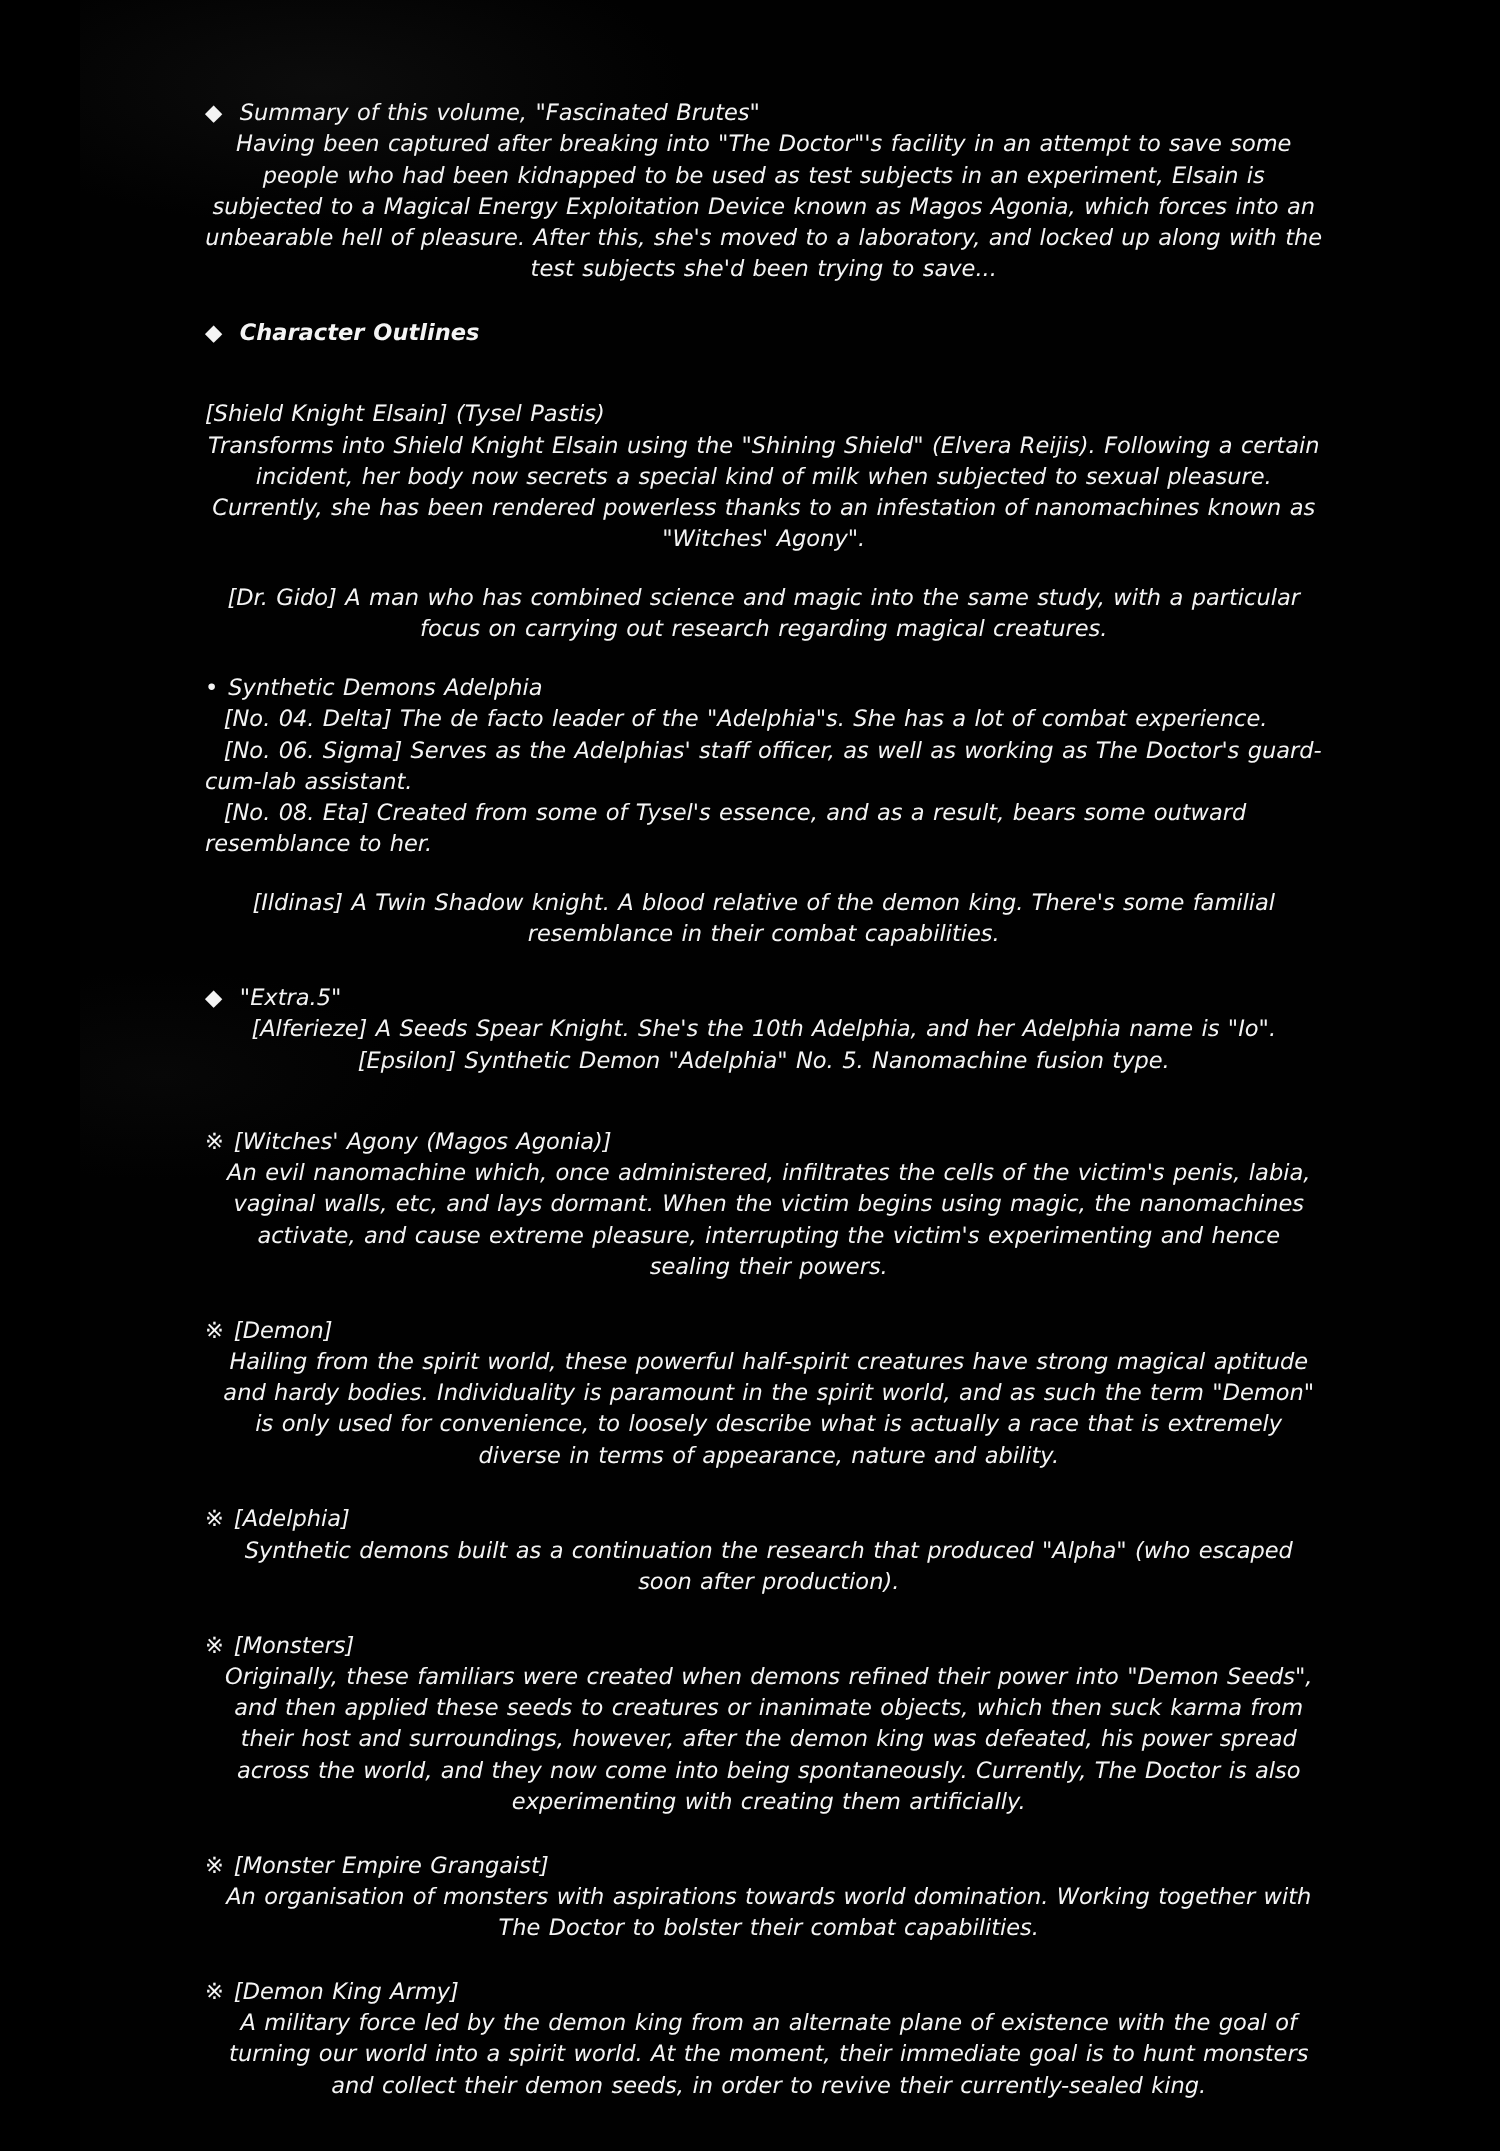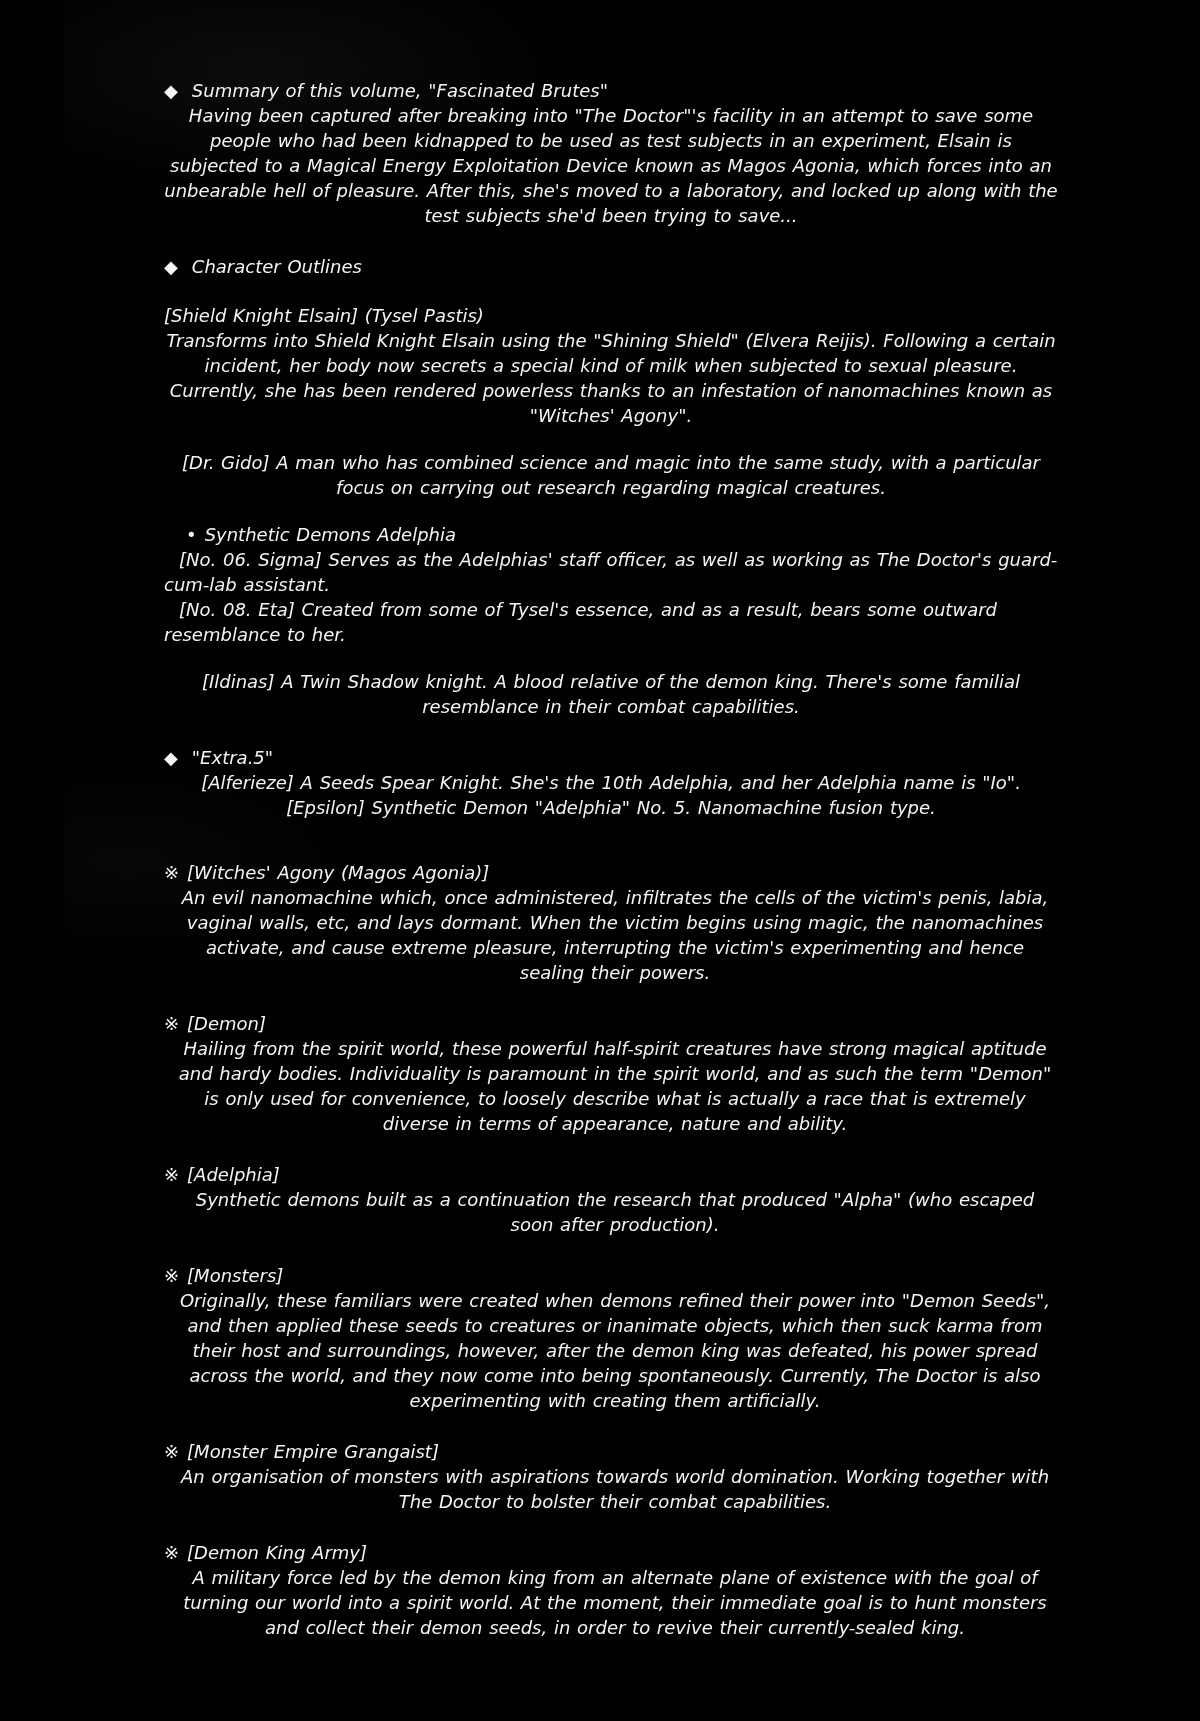--- a/index.html
+++ b/index.html
@@ -20,41 +20,40 @@
     color: #f4f4f4;
     font-family: "DejaVu Sans", sans-serif;
     font-style: italic;
     font-size: 18px;
     line-height: 25px;
     padding: 78px 78px 0 100px;
     overflow: hidden;
   }
   .block { margin: 0 0 26px 0; }
   .block.tight { margin-bottom: 22px; }
-  .block.heading-only { margin-bottom: 24px; }
+  .block.heading-only { margin-bottom: 40px; font-weight: bold; }
   .block.pre-glossary-gap { margin-top: 40px; }
   .h { white-space: normal; }
   .marker {
     display: inline-block;
     font-style: normal;
     margin-right: 14px;
   }
   .marker.ref {
     margin-right: 8px;
   }
   .body {
     margin: 0;
     padding: 0;
     text-align: center;
   }
   .gloss-def {
     padding-left: 8px;
   }
   .subgroup-title {
-    margin-left: 22px;
   }
   .subgroup-item {
     margin: 0;
     text-indent: 15px;
   }
   p, .h, .subgroup-title { word-spacing: 1px; }
 </style>
 </head>
 <body>
 
@@ -79,20 +78,21 @@
   </section>
 
   <section class="block tight">
     <p class="body">[Dr. Gido] A man who has combined science and magic into the same study, with a particular focus on carrying out research regarding magical creatures.</p>
   </section>
 
   <section class="block tight">
     <div class="subgroup-title">
       <span class="marker ref">•</span><span>Synthetic Demons Adelphia</span>
     </div>
+    <p class="subgroup-item">[No. 04. Delta] The de facto leader of the "Adelphia"s. She has a lot of combat experience.</p>
     <p class="subgroup-item">[No. 06. Sigma] Serves as the Adelphias' staff officer, as well as working as The Doctor's guard-cum-lab assistant.</p>
     <p class="subgroup-item">[No. 08. Eta] Created from some of Tysel's essence, and as a result, bears some outward resemblance to her.</p>
   </section>
 
   <section class="block">
     <p class="body">[Ildinas] A Twin Shadow knight. A blood relative of the demon king. There's some familial resemblance in their combat capabilities.</p>
   </section>
 
   <section class="block">
     <div class="h">

